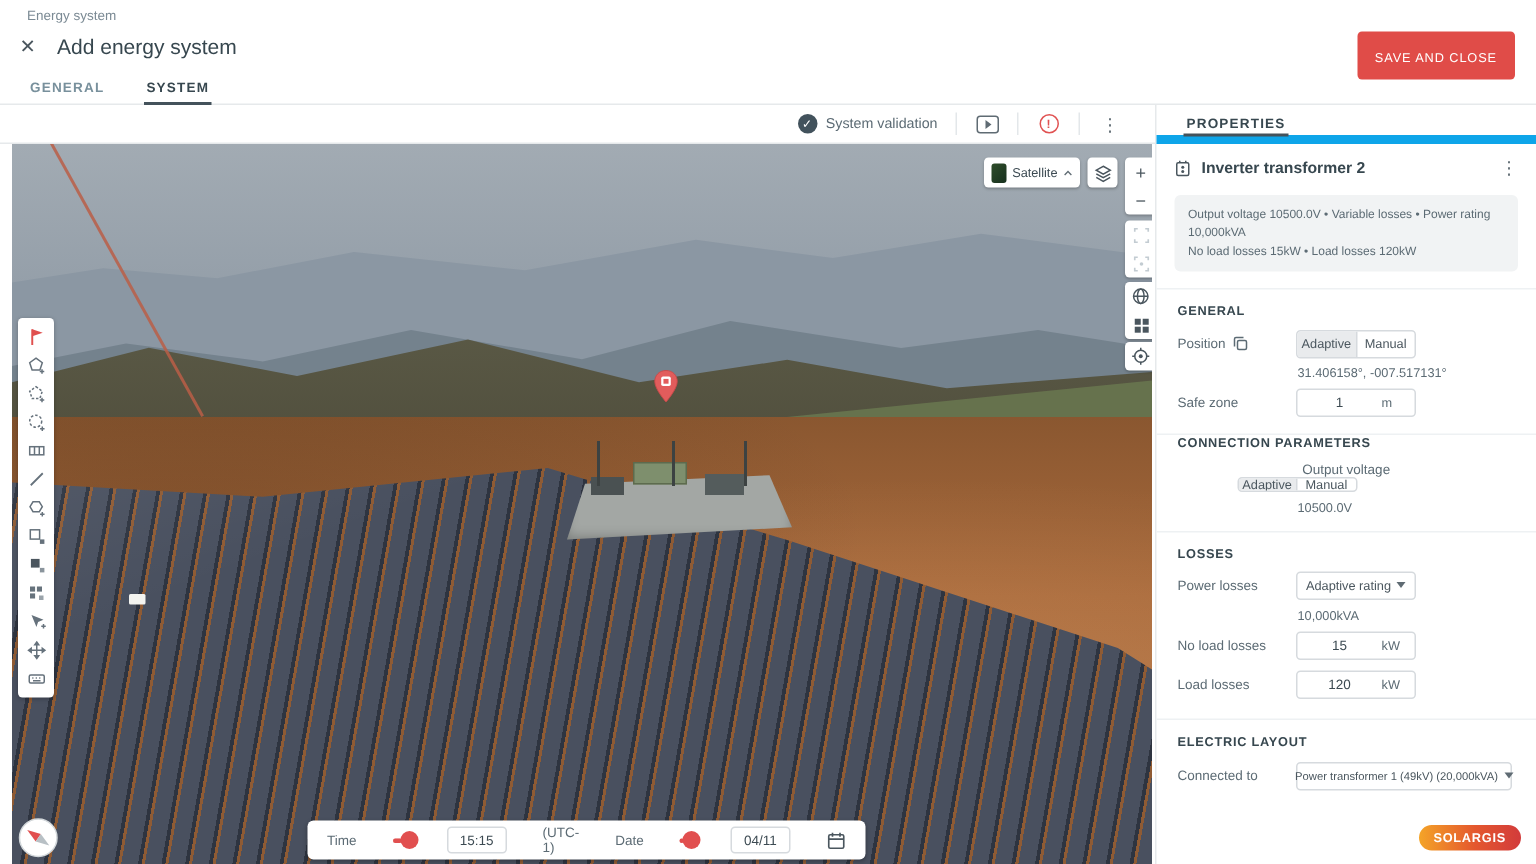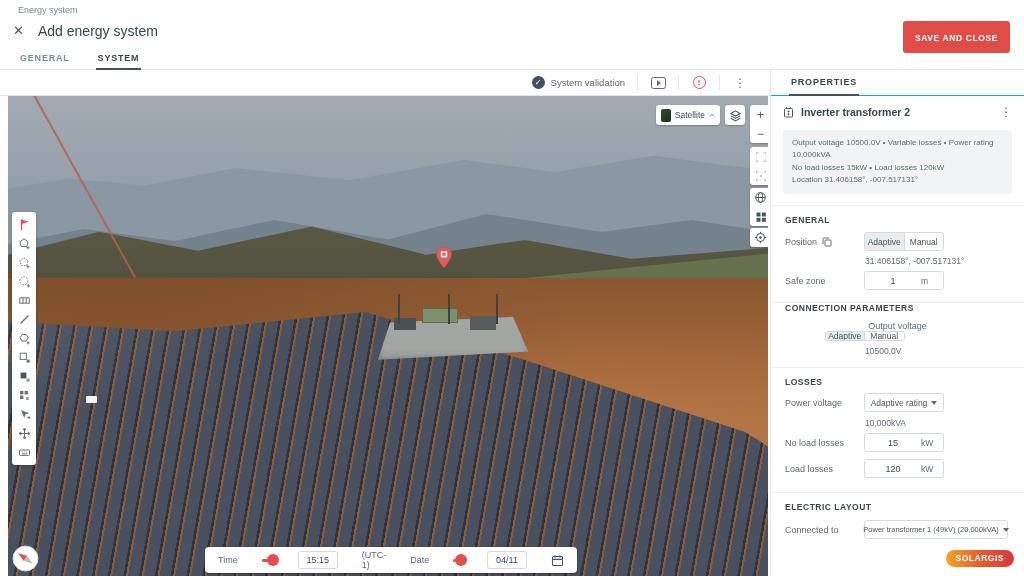--- a/index.html
+++ b/index.html
@@ -6,21 +6,21 @@
   html,body { width:1024px; height:576px; background:#fff; overflow:hidden; }
   body { font-family:"Liberation Sans", sans-serif; color:#3c4a52; position:relative; }
   .screen { position:absolute; inset:0; width:1024px; height:576px; background:#fff; }
 
   
   .breadcrumb { position:absolute; left:18px; top:5px; font-size:9px; color:#7b8a94; cursor:pointer; }
   .title-row { position:absolute; left:0; top:18px; width:1024px; height:30px; }
   .close { position:absolute; left:13px; top:5px; font-size:13px; color:#4a565e; cursor:pointer; }
   .title { position:absolute; left:38px; top:5px; font-size:14px; font-weight:500; color:#37474f; }
   .save-btn { position:absolute; right:14px; top:3px; height:32px; padding:12px 12px; background:#e04c48; color:#fff;
-              border:none; border-radius:3px; font-size:8.5px; font-weight:bold; letter-spacing:.6px; cursor:pointer;
+              border:none; border-radius:3px; font-size:8.5px; font-weight:normal; letter-spacing:.6px; cursor:pointer;
               font-family:"Liberation Sans",sans-serif; }
   .tabs { position:absolute; left:0; top:48px; width:1024px; height:22px; border-bottom:1px solid #e6e9eb; display:flex; padding-left:6px; }
   .tab { padding:5px 14px 0; font-size:9px; font-weight:bold; letter-spacing:.8px; color:#78909c; cursor:pointer; position:relative; }
   .tab.active { color:#37474f; }
   .tab.active::after { content:""; position:absolute; left:12px; right:12px; bottom:-1px; height:2px; background:#44525b; }
 
   
   .subheader { position:absolute; left:0; top:70px; width:770px; height:26px; background:#fff; border-bottom:1px solid #e6e9eb;
                display:flex; align-items:center; justify-content:flex-end; padding-right:10px; gap:0; }
   .validate { display:flex; align-items:center; gap:6px; cursor:pointer; padding:0 12px; }
@@ -96,21 +96,21 @@
   .slider .fill { position:absolute; left:0; top:0; bottom:0; background:#e14f4f; border-radius:2px; }
   .slider .knob { position:absolute; top:-4.5px; width:12px; height:12px; border-radius:50%; background:#e14f4f; }
   .sl-time { width:76px; } .sl-time .fill { width:50%; } .sl-time .knob { left:44%; }
   .sl-date { width:62px; } .sl-date .fill { width:28%; } .sl-date .knob { left:22%; }
   .tb-box { width:40px; height:18px; border:1px solid #d6dade; border-radius:3px; text-align:center; font-size:9px; color:#3c4a52;
     font-family:"Liberation Sans",sans-serif; background:#fff; }
   .cal-btn { display:flex; align-items:center; cursor:pointer; }
 
   
   .props { position:absolute; left:770px; top:70px; width:254px; height:506px; background:#fff; border-left:1px solid #e6e9eb; }
-  .props-tabs { height:26px; border-bottom:1px solid #0ea5e9; display:flex; padding-left:20px; }
+  .props-tabs { height:26px; border-bottom:6px solid #0ea5e9; display:flex; padding-left:20px; }
   .ptab { font-size:9px; font-weight:bold; letter-spacing:.8px; color:#37474f; padding-top:7px; position:relative; cursor:pointer; }
   .ptab::after { content:""; position:absolute; left:-2px; right:-2px; bottom:-1px; height:2px; background:#44525b; }
   .dev-row { height:32px; display:flex; align-items:center; padding:0 12px; gap:7px; }
   .dev-name { font-size:10.5px; font-weight:bold; color:#37474f; flex:1; }
   .summary { margin:2px 12px 0; background:#f1f3f4; border-radius:4px; padding:7px 9px; font-size:8px; color:#5c6b74; line-height:1.55; }
   .hr { height:1px; background:#eef1f3; }
   .sec { padding:0 14px; }
   .sec-h { font-size:8.5px; font-weight:bold; letter-spacing:.5px; color:#37474f; }
   .row { display:flex; align-items:center; height:20px; }
   .row .lbl { flex:1; font-size:9px; color:#5c6b74; display:flex; align-items:center; gap:5px; }
@@ -387,21 +387,20 @@
           <circle cx="5.5" cy="5.5" r="1" fill="#4a565e" stroke="none"></circle>
           <circle cx="5.5" cy="8.3" r="1" fill="#4a565e" stroke="none"></circle>
         </svg>
       <span class="dev-name">Inverter transformer 2</span>
       <span class="kebab">⋮</span>
     </div>
 
     <div class="summary">
       <div>Output voltage 10500.0V  •  Variable losses  •  Power rating 10,000kVA</div>
       <div>No load losses 15kW  •  Load losses 120kW</div>
-      <div>Location 31.406158°, -007.517131°</div>
     </div>
 
     <div class="hr" style="margin-top:11px;"></div>
 
     <div class="sec">
       <div class="sec-h" style="margin-top:9px;">GENERAL</div>
       <div class="row" style="margin-top:7px;">
         <span class="lbl">
           <span>Position</span>
           <svg width="10" height="10" viewBox="0 0 10 10" fill="none" stroke="#5c6b74" stroke-width="1">
@@ -438,21 +437,21 @@
       </div>
       <div class="inline-val" style="margin-top:5px;">10500.0V</div>
       <div style="height:11px;"></div>
     </div>
 
     <div class="hr"></div>
 
     <div class="sec">
       <div class="sec-h" style="margin-top:9px;">LOSSES</div>
       <div class="row" style="margin-top:6px;">
-        <span class="lbl">Power voltage</span>
+        <span class="lbl">Power losses</span>
         <div class="dd ctl">
           <span>Adaptive rating</span>
           <span class="caret"></span>
         </div>
       </div>
       <div class="inline-val" style="margin-top:5px;">10,000kVA</div>
       <div class="row" style="margin-top:5px;">
         <span class="lbl">No load losses</span>
         <div class="inputbox ctl">
           <input value="15" style="">

